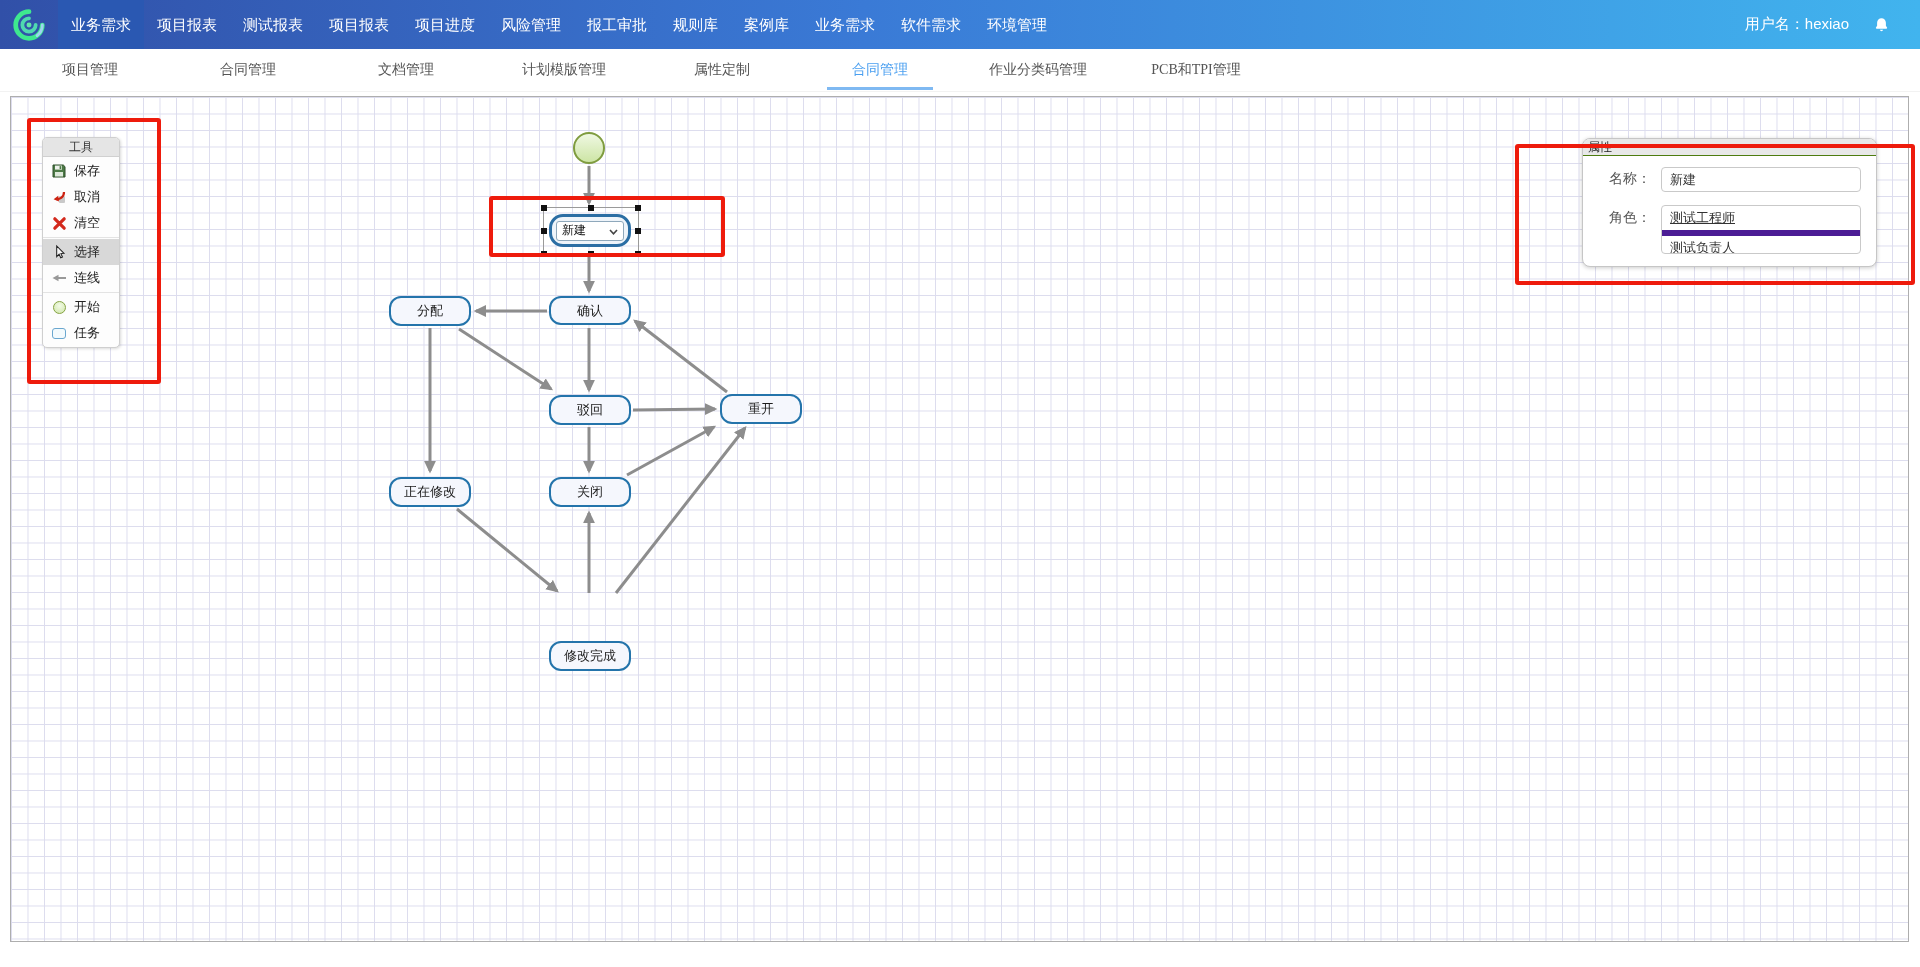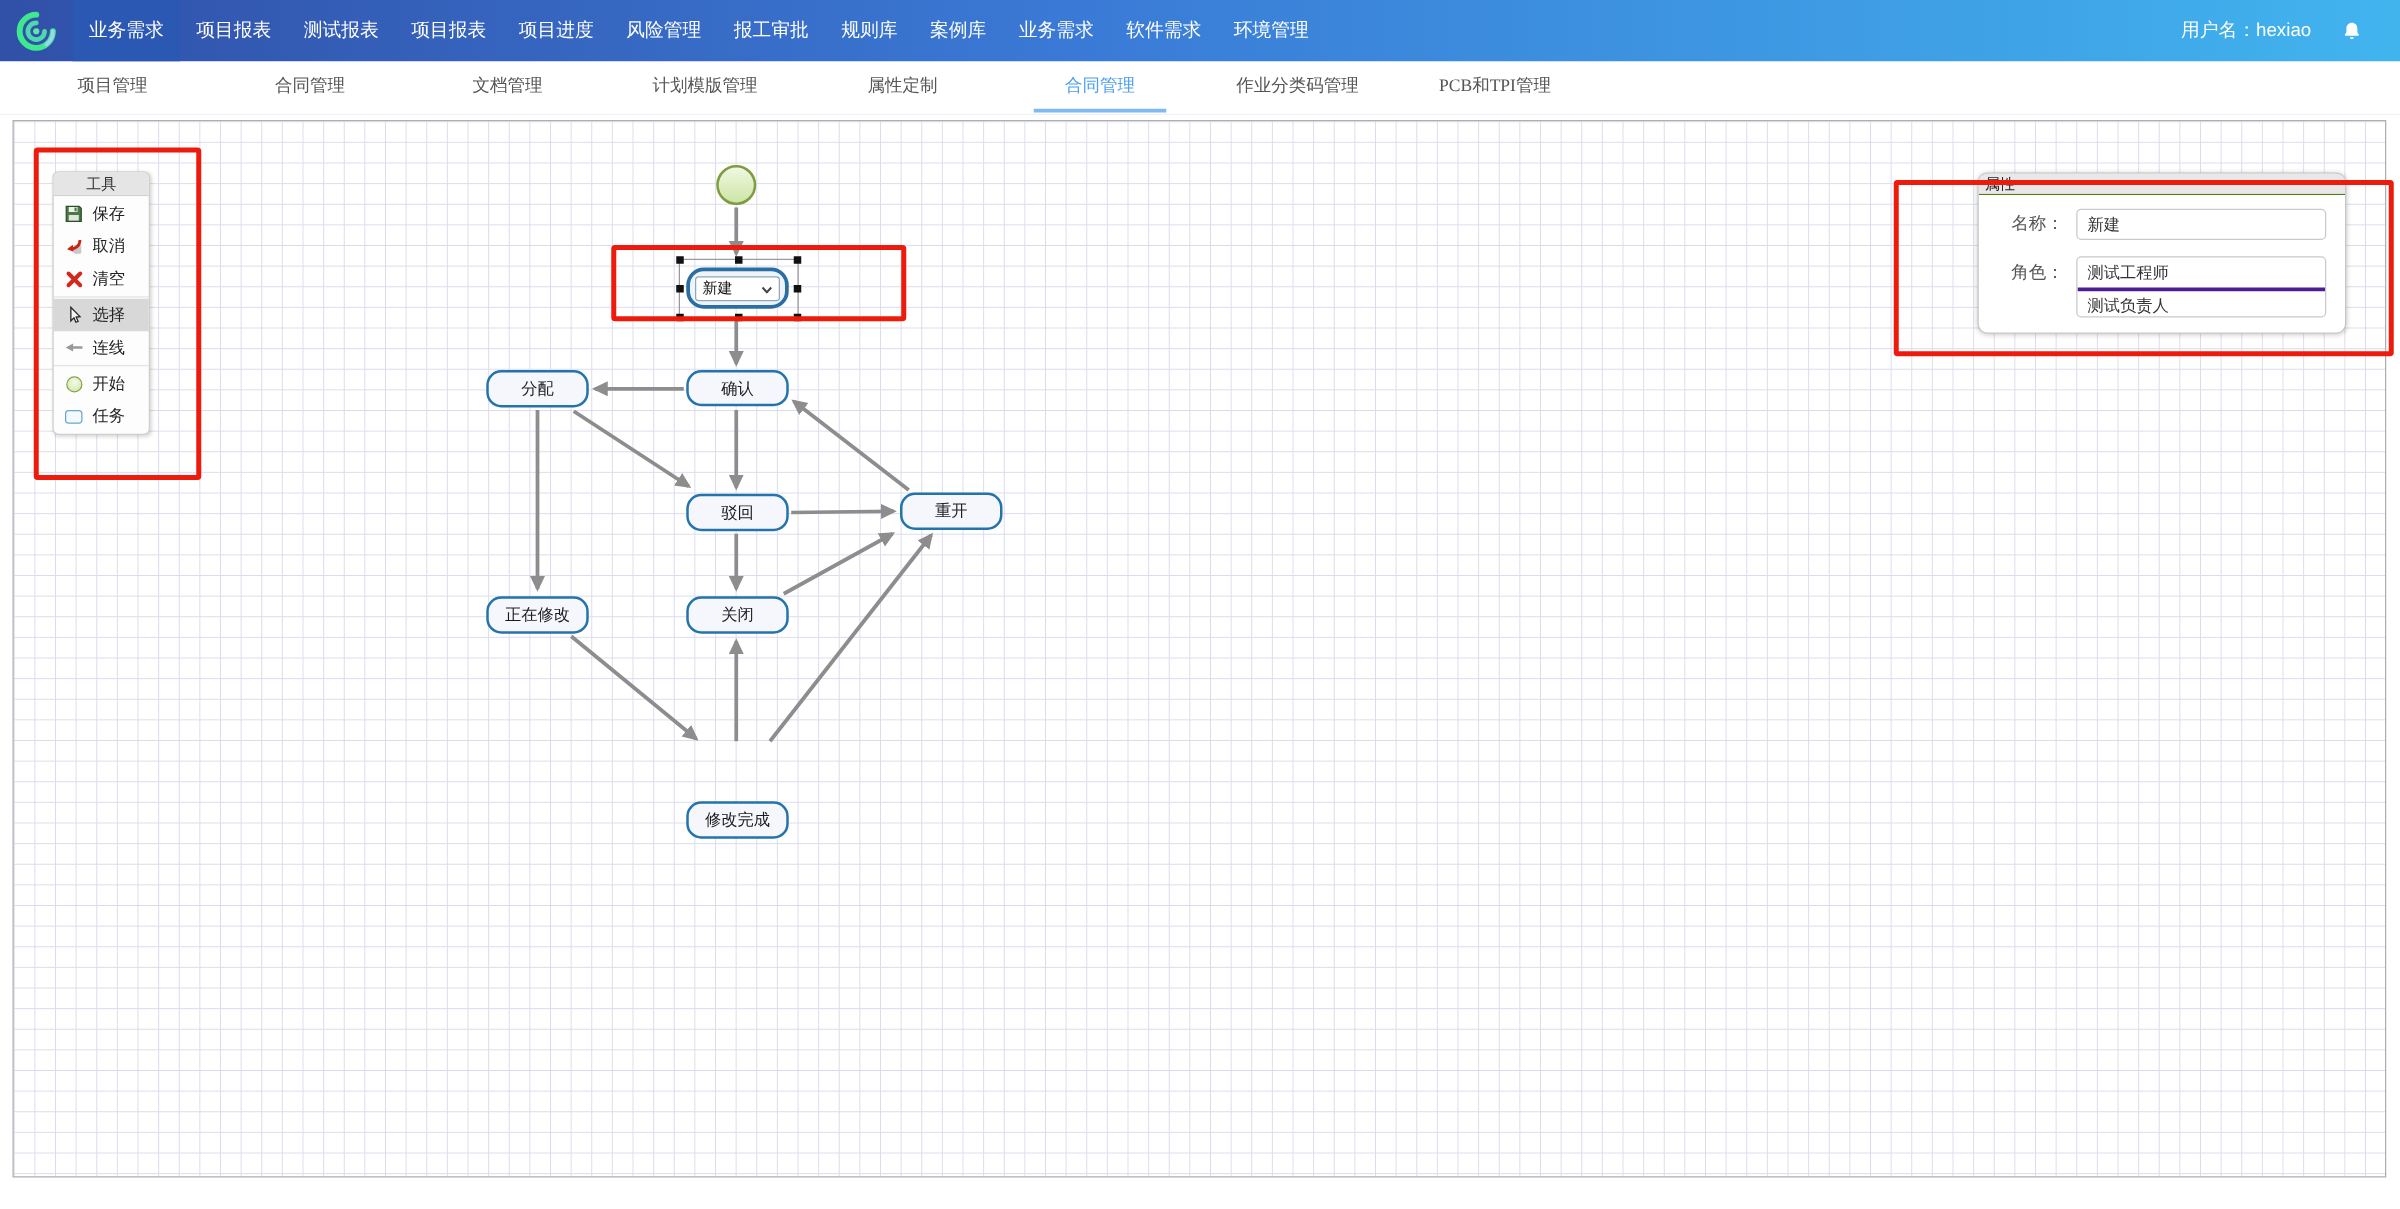--- a/index.html
+++ b/index.html
@@ -65,21 +65,21 @@
     box-sizing:border-box;z-index:3;}
   .props-header{height:16px;line-height:16px;background:#e8e8e8;border-bottom:1px solid #4d7c0f;
     border-radius:7px 7px 0 0;font-size:12px;color:#222;padding-left:5px;}
   .prop-label{position:absolute;left:10px;width:58px;text-align:right;font-size:14px;color:#555;}
   .name-input{position:absolute;left:78px;top:28px;width:200px;height:25px;box-sizing:border-box;
     border:1px solid #c9c9c9;border-radius:4px;font-size:13px;color:#333;padding:0 8px;outline:none;
     font-family:inherit;background:#fff;}
   .role-box{position:absolute;left:78px;top:66px;width:200px;height:49px;box-sizing:border-box;
     border:1px solid #c9c9c9;border-radius:4px;background:#fff;overflow:hidden;}
   .role-item{height:24px;line-height:24px;padding-left:8px;font-size:13px;color:#333;cursor:pointer;}
-  .role-item:first-child{border-bottom:3px solid #4c1d95;}
+  .role-item:first-child{border-bottom:6px solid #4c1d95;text-decoration:underline;}
   
   .anno{position:absolute;border:4px solid #ee1b0c;border-radius:3px;pointer-events:none;z-index:50;box-sizing:border-box;}
 </style>
 </head>
 <body>
 
 <header class="topnav">
   <div class="logo">
     <svg width="38" height="38" viewBox="0 0 40 40">
       <path d="M20 6 a14 14 0 1 0 14 14" stroke="#3ee88f" stroke-width="5" fill="none" stroke-linecap="round"></path>

